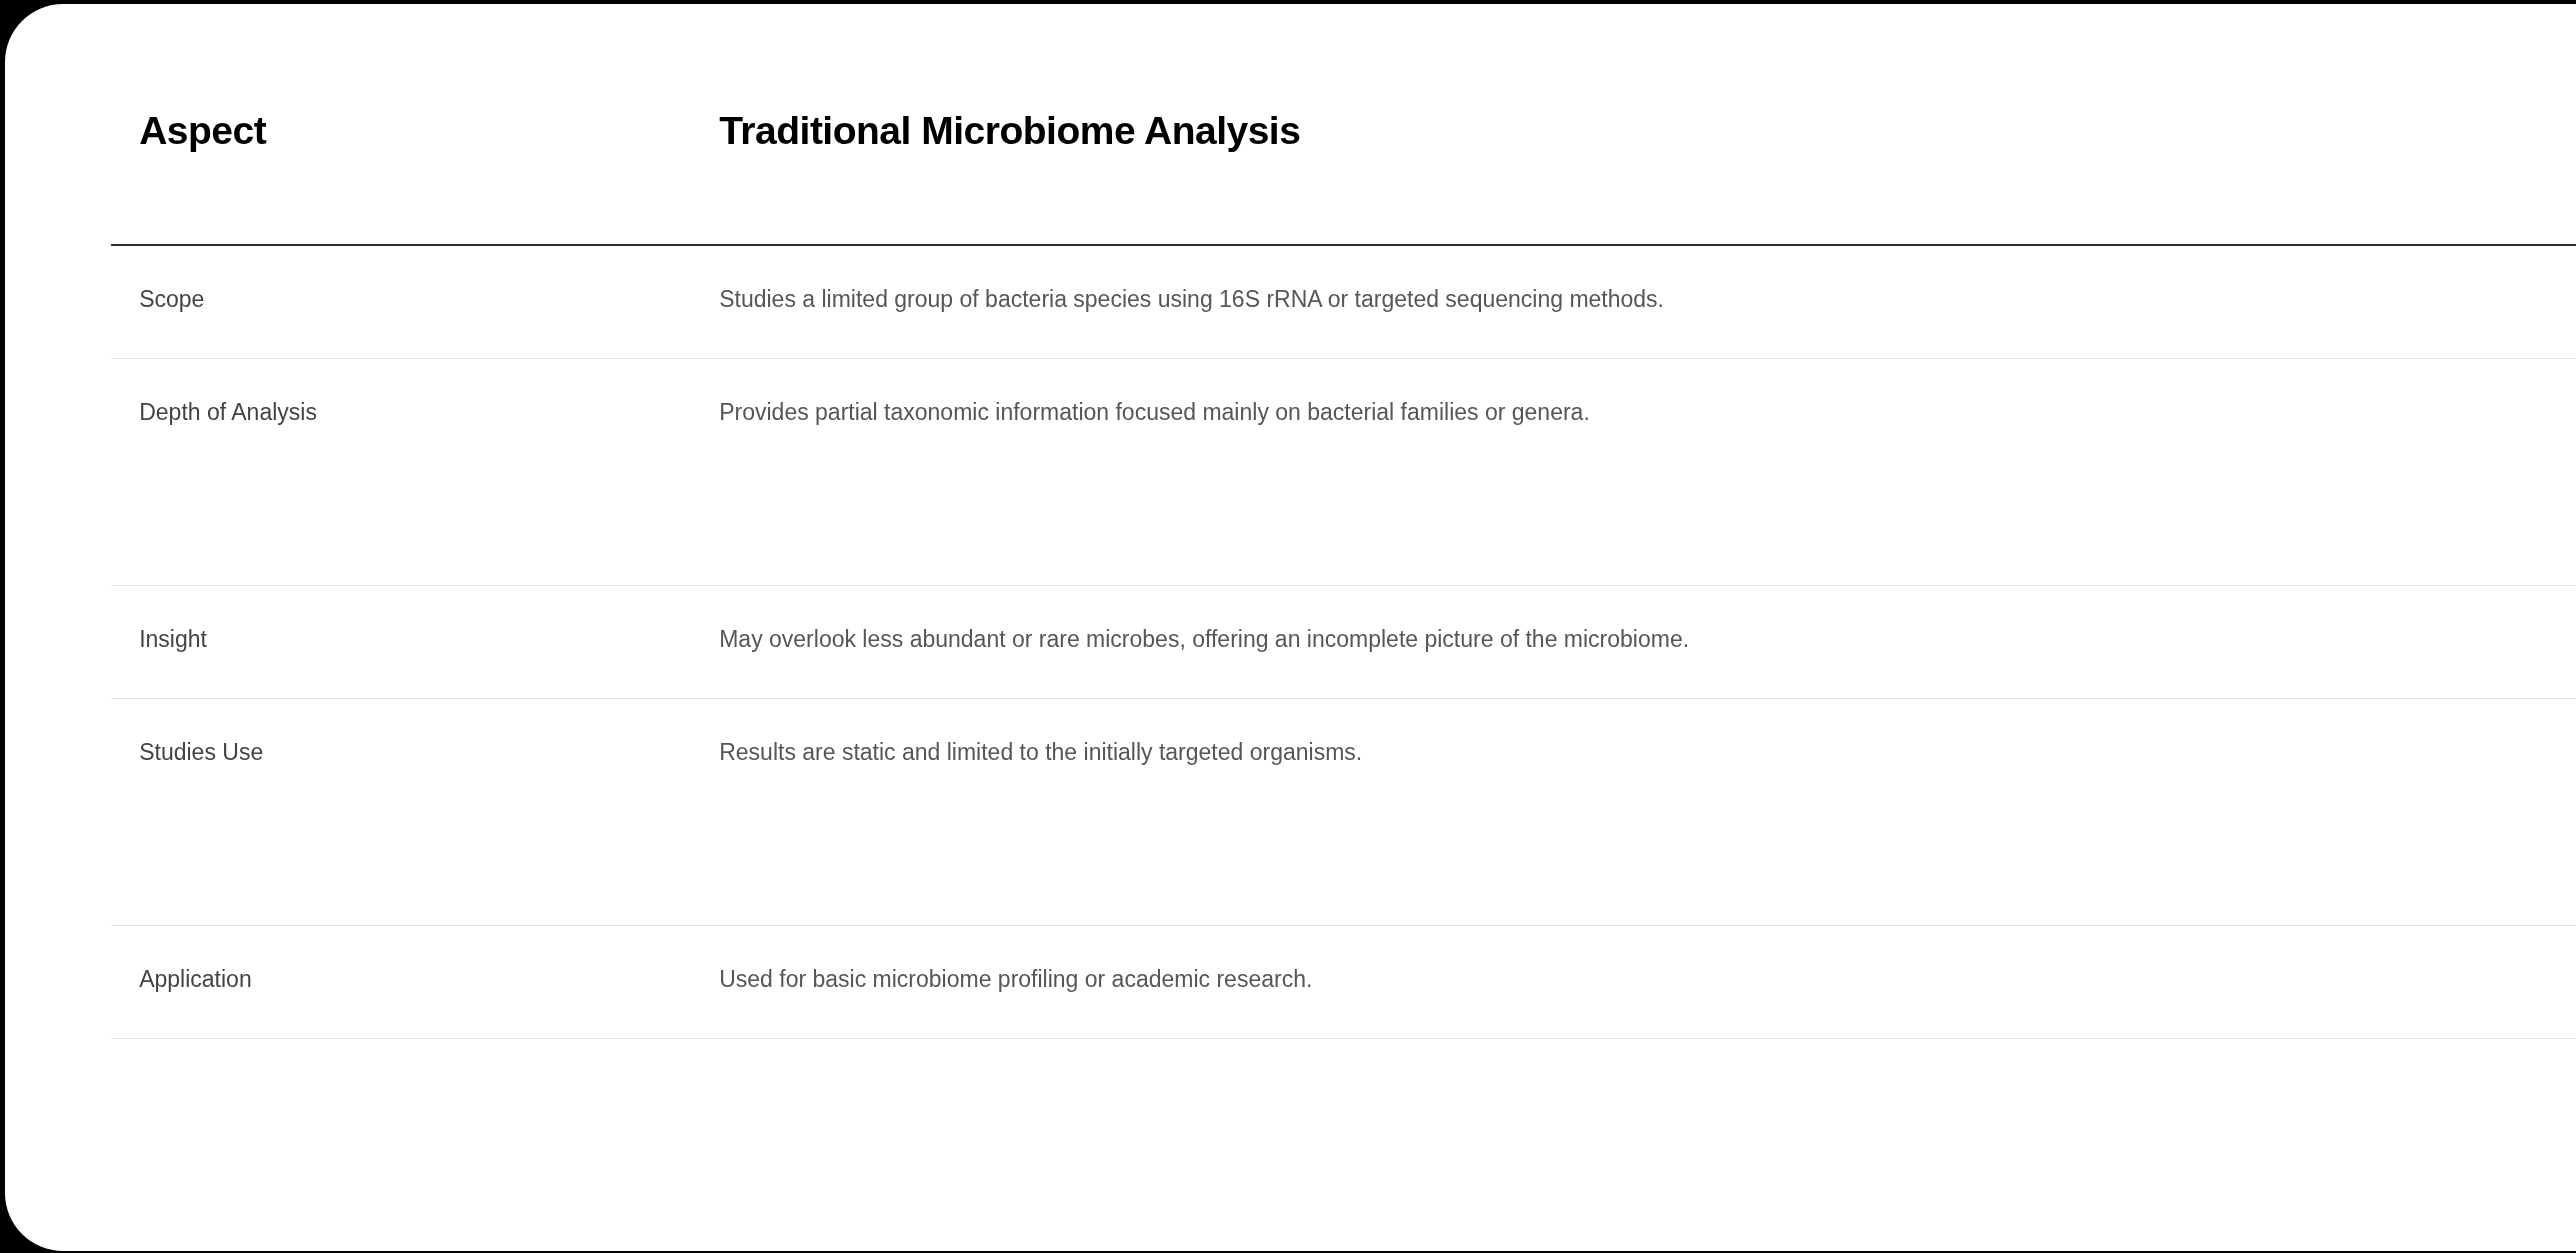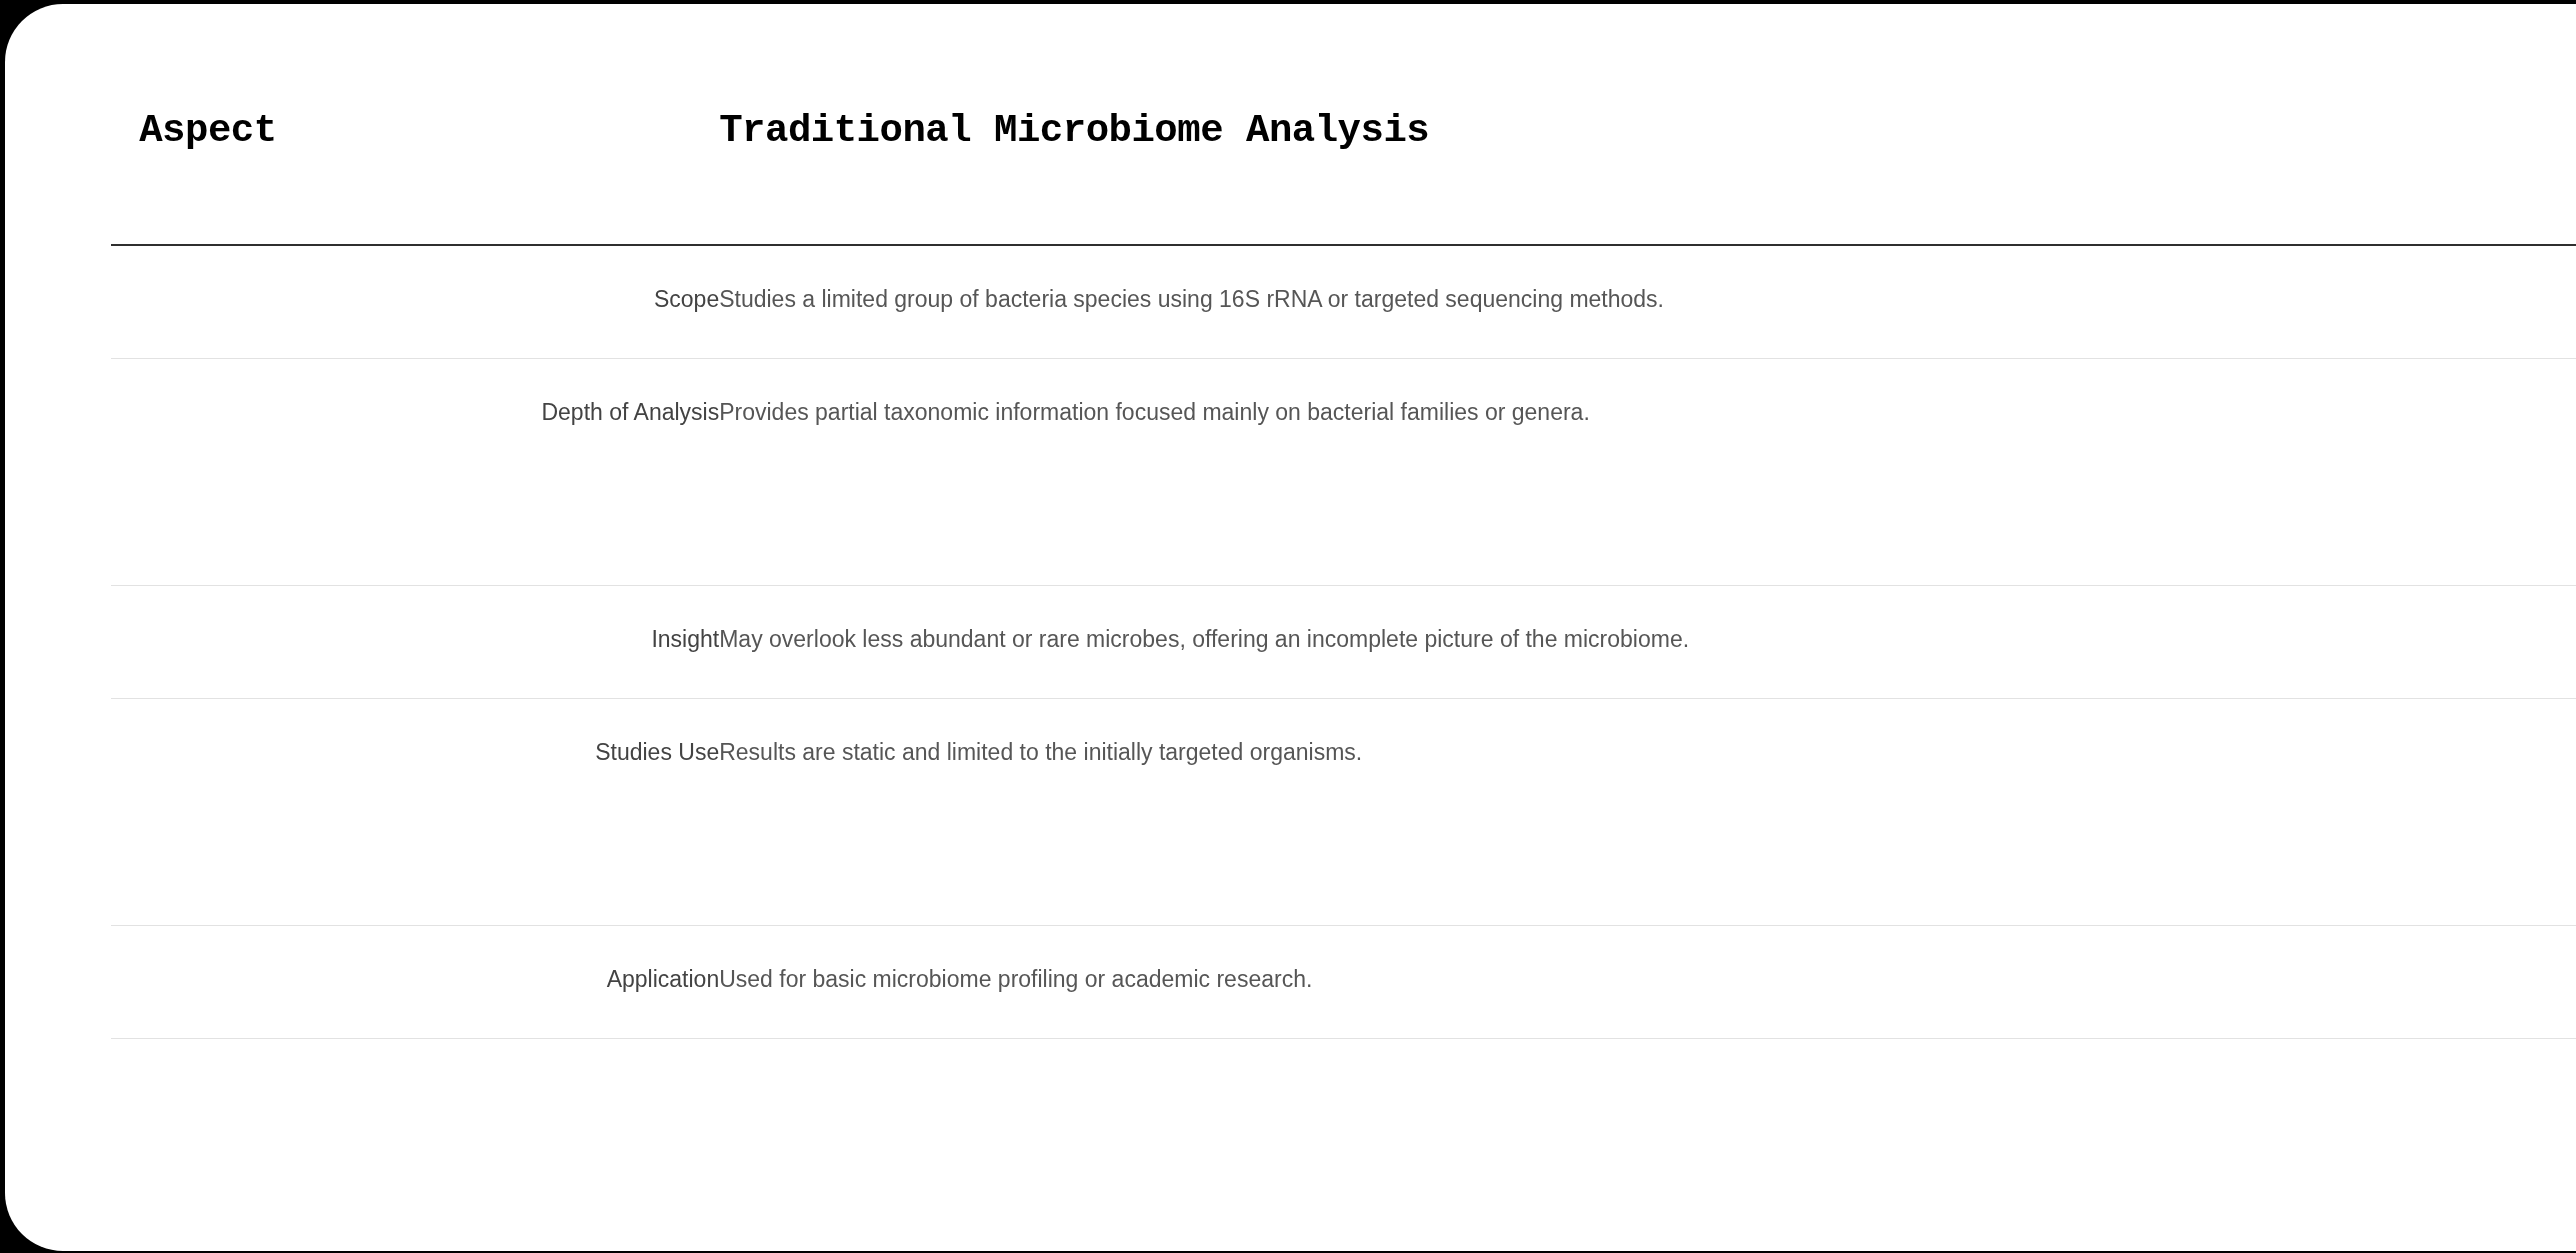--- a/index.html
+++ b/index.html
@@ -52,37 +52,35 @@
     align-items: center;
     border-bottom: 2.1px solid #2f2f2f;
   }
   #header-row .c1, #header-row .c2 {
     font-size: 39px;
     font-weight: bold;
     color: #000000;
     letter-spacing: -0.5px;
     line-height: 1.1;
     padding-top: 15.5px;
-    font-family: Liberation Mono, monospace;
   }
 
   
   .data-row {
     border-bottom: 1.5px solid #e2e2e2;
   }
   .data-row .cellpad {
     padding-top: 39px;
   }
   .label {
     font-size: 23px;
     font-weight: normal;
     color: #434343;
     line-height: 1.25;
     letter-spacing: 0px;
-    text-align: right;
   }
   .value {
     font-size: 23px;
     font-weight: normal;
     color: #565656;
     line-height: 1.25;
     letter-spacing: 0px;
   }
 
   

